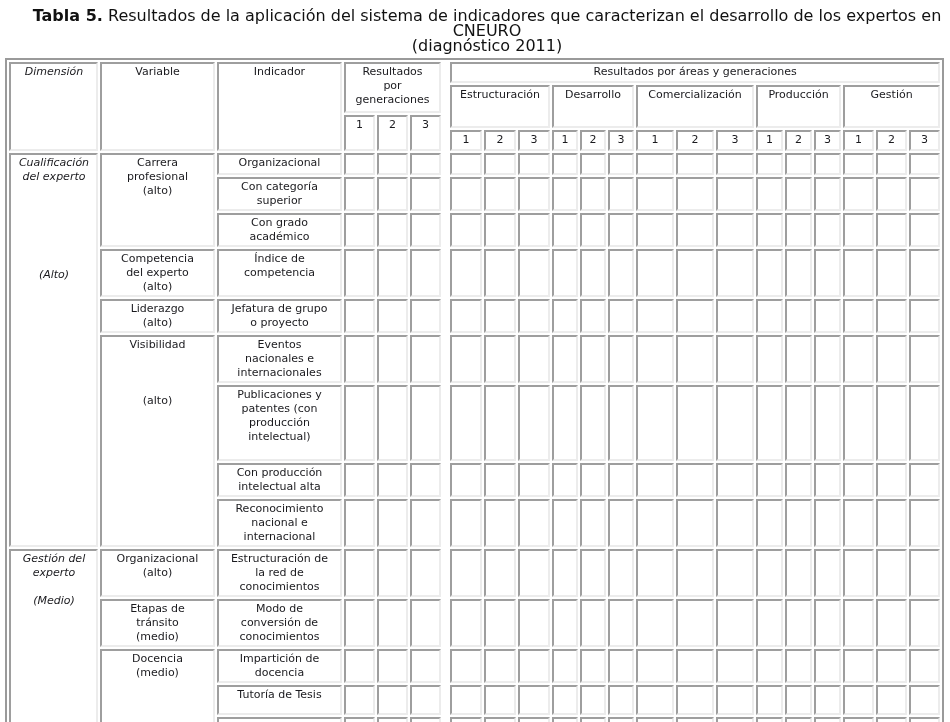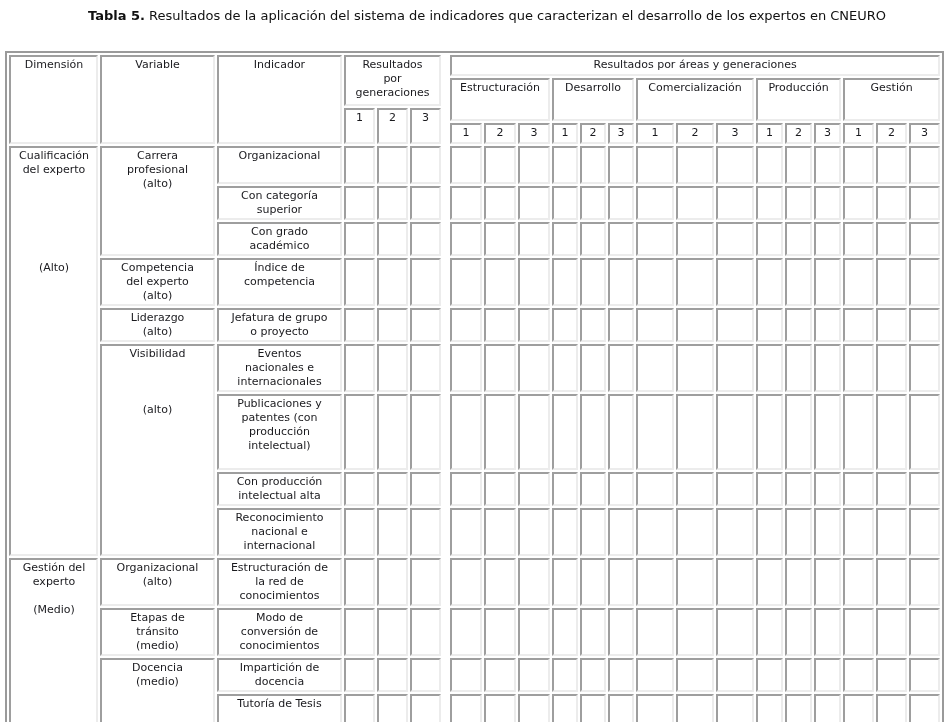--- a/index.html
+++ b/index.html
@@ -8,25 +8,25 @@
     background: #ffffff;
     font-family: "DejaVu Sans", "Liberation Sans", sans-serif;
   }
   .page {
     width: 950px;
     height: 722px;
     box-sizing: border-box;
   }
   .caption {
     text-align: center;
-    font-size: 13px;
+    font-size: 16px;
     line-height: 15px;
     color: #111111;
     padding-top: 8px;
-    margin-bottom: 28px;
+    margin-bottom: 5px;
     padding-left: 24px;
   }
   .caption .b { font-weight: bold; }
   table.grid {
     table-layout: fixed;
     width: 939px;
     margin-left: 5px;
     border-collapse: separate;
     border-spacing: 2px;
     border: 2px solid #9a9a9a;
@@ -42,30 +42,31 @@
     text-align: center;
     vertical-align: top;
     line-height: 14px;
     white-space: pre-line;
     overflow: hidden;
   }
   table.grid td.sp, table.grid th.sp {
     border: none;
     padding: 0;
   }
-  .lft { text-align: left; padding-left: 3px !important; }
+  .lft { text-align: left; padding-left: 3px !important; font-style: italic; }
   .vm  { vertical-align: middle !important; }
 </style>
 </head>
 <body>
 
 <div class="page">
 
   <div class="caption">
     <span class="b">Tabla 5.</span><span> Resultados de la aplicación del sistema de indicadores que caracterizan el desarrollo de los expertos en CNEURO</span>
+    <div>(diagnóstico 2011)</div>
   </div>
 
   <table class="grid">
     <colgroup>
       <col style="width:89px">
         <col style="width:115px">
         <col style="width:125px">
       <col style="width:31px">
         <col style="width:31px">
         <col style="width:31px">
@@ -121,21 +122,21 @@
         <th>3</th>
         <th>1</th>
         <th>2</th>
         <th>3</th>
         <th>1</th>
         <th>2</th>
         <th>3</th>
       </tr>
     </thead>
     <tbody>
-      <tr style="height:38px">
+      <tr style="height:22px">
         <td rowspan="9" class="lft">Cualificación
 del experto
 
 
 
 
 
 
 (Alto)</td>
         <td rowspan="3">Carrera

